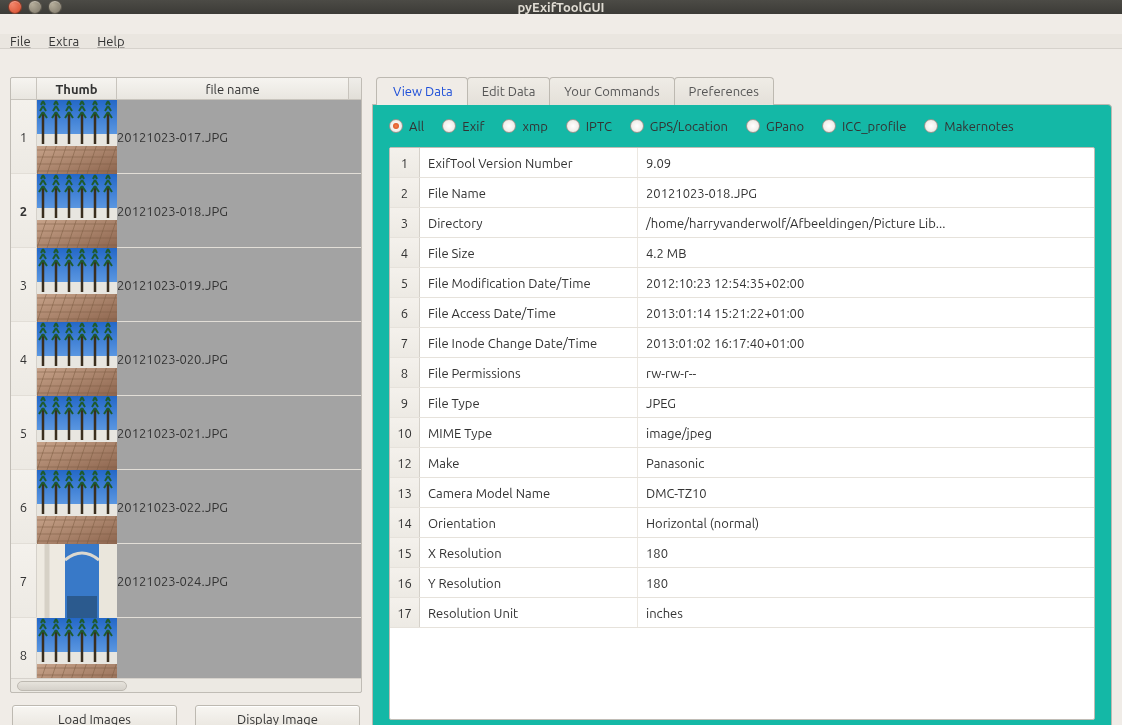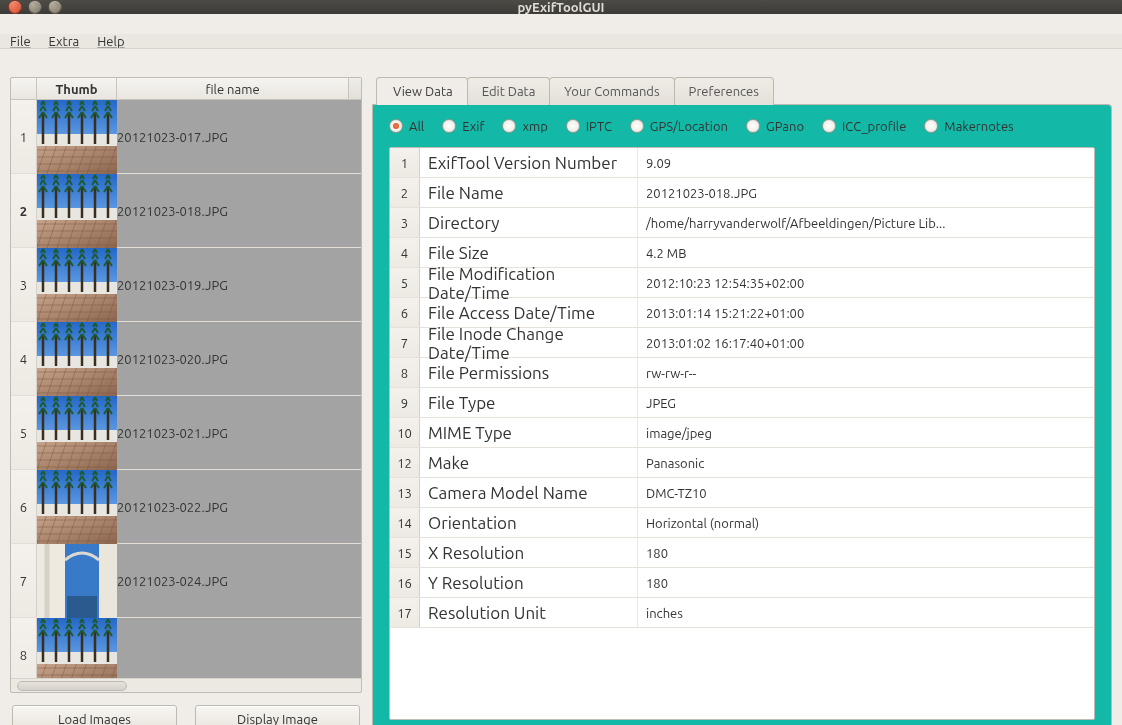--- a/index.html
+++ b/index.html
@@ -151,21 +151,21 @@
   border-bottom: none;
   border-radius: 4px 4px 0 0;
   background: linear-gradient(#efece6,#e4e0d9);
   margin-right: -1px;
   color: #555;
   position: relative;
   font-size: 13px;
 }
 .tab.active {
   background: #f0ece7;
-  color: #404040;
+  color: #1d4ed8;
   z-index: 2;
   padding-left: 16px;
 }
 .tab-pane {
   border: 1px solid #bdb9b1;
   border-radius: 0 4px 4px 4px;
   background: #14b8a6;
   flex:1;
   margin-top: -1px;
   padding: 14px 16px 12px;
@@ -207,21 +207,21 @@
 .meta-row { display:flex; height: 30px; border-bottom:1px solid #e6e2db; }
 .meta-row .mnum {
   width:30px; background: linear-gradient(#f4f1ec,#edeae4);
   border-right:1px solid #d5d1ca;
   display:flex; align-items:center; justify-content:center;
   font-size:13px;
 }
 .meta-row .mdesc {
   width:218px; border-right:1px solid #ece8e1;
   display:flex; align-items:center; padding-left:8px;
-  font-size:17px;
+  font-size:13px;
 }
 .meta-row .mval {
   flex:1; display:flex; align-items:center; padding-left:8px;
   font-size:13px;
   white-space:nowrap; overflow:hidden; text-overflow:ellipsis;
 }
 
 .meta-body::-webkit-scrollbar, .thumb-body::-webkit-scrollbar { width:13px; }
 .meta-body::-webkit-scrollbar-track, .thumb-body::-webkit-scrollbar-track { background:#ece9e3; border-left:1px solid #d6d2cc;}
 .meta-body::-webkit-scrollbar-thumb, .thumb-body::-webkit-scrollbar-thumb { background: linear-gradient(90deg,#e0ddd6,#c9c5bd); border-radius:6px; border:1px solid #b8b4ac;}

